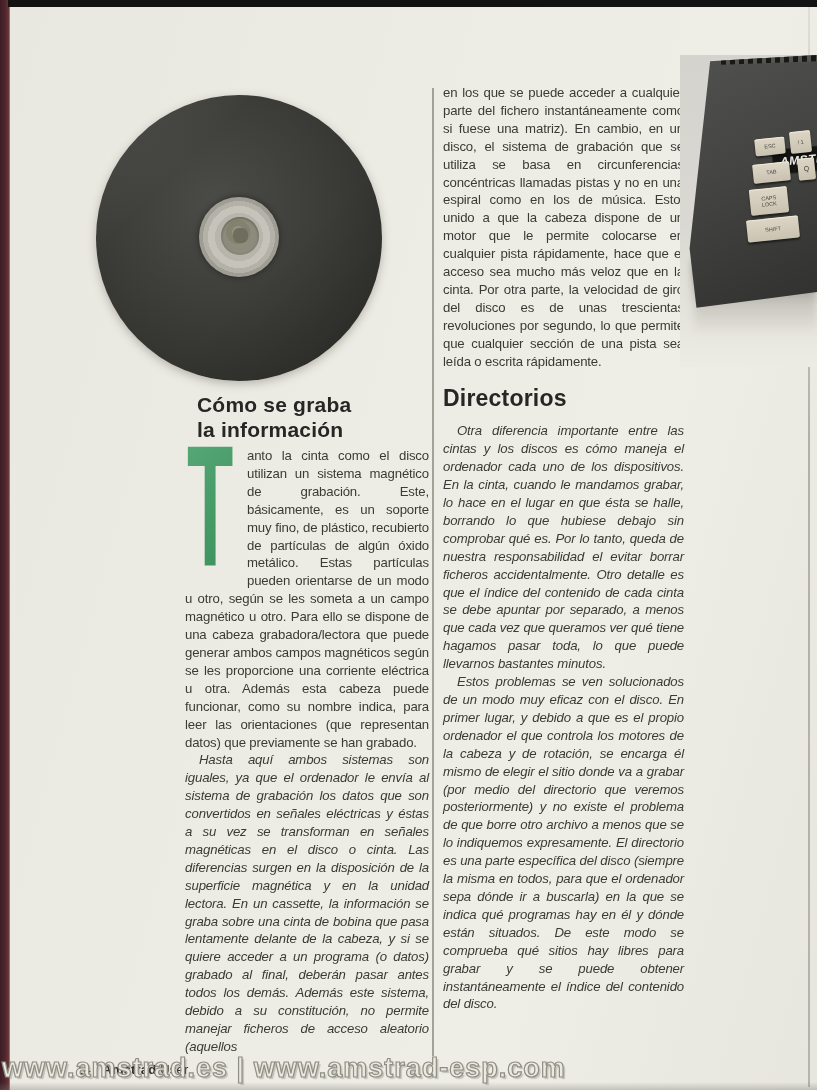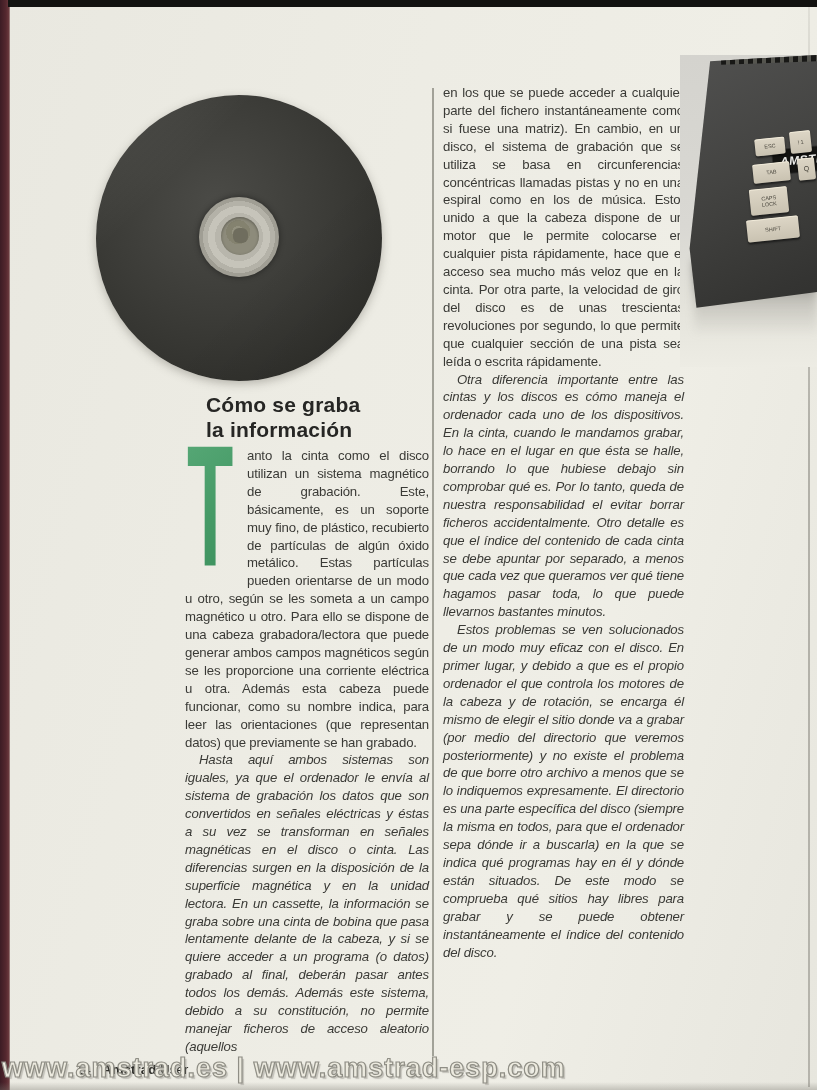--- a/index.html
+++ b/index.html
@@ -29,21 +29,21 @@
       #8e8c82 0 9px, #a6a49a 9px 13px, #97958b 13px 17px,
       #b8b6ac 17px 24px, #c6c4ba 24px 31px, #b4b2a8 31px 36px, #a09e94 36px 40px);
     box-shadow:0 0 6px rgba(0,0,0,.45);}
   .hub-inner{position:absolute; left:22px; top:20px; width:38px; height:38px; border-radius:50%;
     background:radial-gradient(circle at 45% 40%, #93917f 0 6px, #84826f 6px 12px, #8d8b7b 12px 19px);
     box-shadow:inset 0 1px 3px rgba(0,0,0,.35);}
   .hub-inner::after{content:""; position:absolute; left:12px; top:11px; width:15px; height:15px;
     border-radius:40%; background:#6f6d5e;}
 
   
-  .heading1{position:absolute; left:206px; top:392px; margin:0;
+  .heading1{position:absolute; left:197px; top:392px; margin:0;
     font-size:21px; font-weight:bold; color:#262624; line-height:1.2; letter-spacing:.2px;}
   .col{position:absolute; color:#3a3a36; font-size:13.2px; line-height:17.9px; letter-spacing:-.15px;}
   .col p{margin:0; text-align:justify;}
   .col p.indent{text-indent:14px;font-style:italic;}
   .left-col{left:185px; top:447px; width:244px;}
   .right-col{left:443px; top:84px; width:241px;}
   .right-col h2{margin:19px 0 15px 0; font-size:23px; font-weight:bold; color:#262624; letter-spacing:.2px;}
   .divider{position:absolute; left:432px; top:88px; width:2px; height:968px; background:#8f8e84; opacity:.8;}
 
   
@@ -110,20 +110,21 @@
       <span class="dropcap-letter">T</span>
     </div>
     <p>anto la cinta como el disco utilizan un sistema magnético de grabación. Este, básicamente, es un soporte muy fino, de plástico, recubierto de partículas de algún óxido metálico. Estas partículas pueden orientarse de un modo u otro, según se les someta a un campo magnético u otro. Para ello se dispone de una cabeza grabadora/lectora que puede generar ambos campos magnéticos según se les proporcione una corriente eléctrica u otra. Además esta cabeza puede funcionar, como su nombre indica, para leer las orientaciones (que representan datos) que previamente se han grabado.</p>
     <p class="indent">Hasta aquí ambos sistemas son iguales, ya que el ordenador le envía al sistema de grabación los datos que son convertidos en señales eléctricas y éstas a su vez se transforman en señales magnéticas en el disco o cinta. Las diferencias surgen en la disposición de la superficie magnética y en la unidad lectora. En un cassette, la información se graba sobre una cinta de bobina que pasa lentamente delante de la cabeza, y si se quiere acceder a un programa (o datos) grabado al final, deberán pasar antes todos los demás. Además este sistema, debido a su constitución, no permite manejar ficheros de acceso aleatorio (aquellos</p>
   </div>
 
   <div class="divider"></div>
 
   <div class="col right-col">
     <p>en los que se puede acceder a cualquier parte del fichero instantáneamente como si fuese una matriz). En cambio, en un disco, el sistema de grabación que se utiliza se basa en circunferencias concéntricas llamadas pistas y no en una espiral como en los de música. Esto, unido a que la cabeza dispone de un motor que le permite colocarse en cualquier pista rápidamente, hace que el acceso sea mucho más veloz que en la cinta. Por otra parte, la velocidad de giro del disco es de unas trescientas revoluciones por segundo, lo que permite que cualquier sección de una pista sea leída o escrita rápidamente.</p>
+    <h2>Directorios</h2>
     <p class="indent">Otra diferencia importante entre las cintas y los discos es cómo maneja el ordenador cada uno de los dispositivos. En la cinta, cuando le mandamos grabar, lo hace en el lugar en que ésta se halle, borrando lo que hubiese debajo sin comprobar qué es. Por lo tanto, queda de nuestra responsabilidad el evitar borrar ficheros accidentalmente. Otro detalle es que el índice del contenido de cada cinta se debe apuntar por separado, a menos que cada vez que queramos ver qué tiene hagamos pasar toda, lo que puede llevarnos bastantes minutos.</p>
     <p class="indent">Estos problemas se ven solucionados de un modo muy eficaz con el disco. En primer lugar, y debido a que es el propio ordenador el que controla los motores de la cabeza y de rotación, se encarga él mismo de elegir el sitio donde va a grabar (por medio del directorio que veremos posteriormente) y no existe el problema de que borre otro archivo a menos que se lo indiquemos expresamente. El directorio es una parte específica del disco (siempre la misma en todos, para que el ordenador sepa dónde ir a buscarla) en la que se indica qué programas hay en él y dónde están situados. De este modo se comprueba qué sitios hay libres para grabar y se puede obtener instantáneamente el índice del contenido del disco.</p>
   </div>
 
   <div class="kb-photo">
     <div class="kb-fade"></div>
     <div class="kb-body">
       <div class="kb-vents"></div>
     </div>
     <div class="kb-badge">

